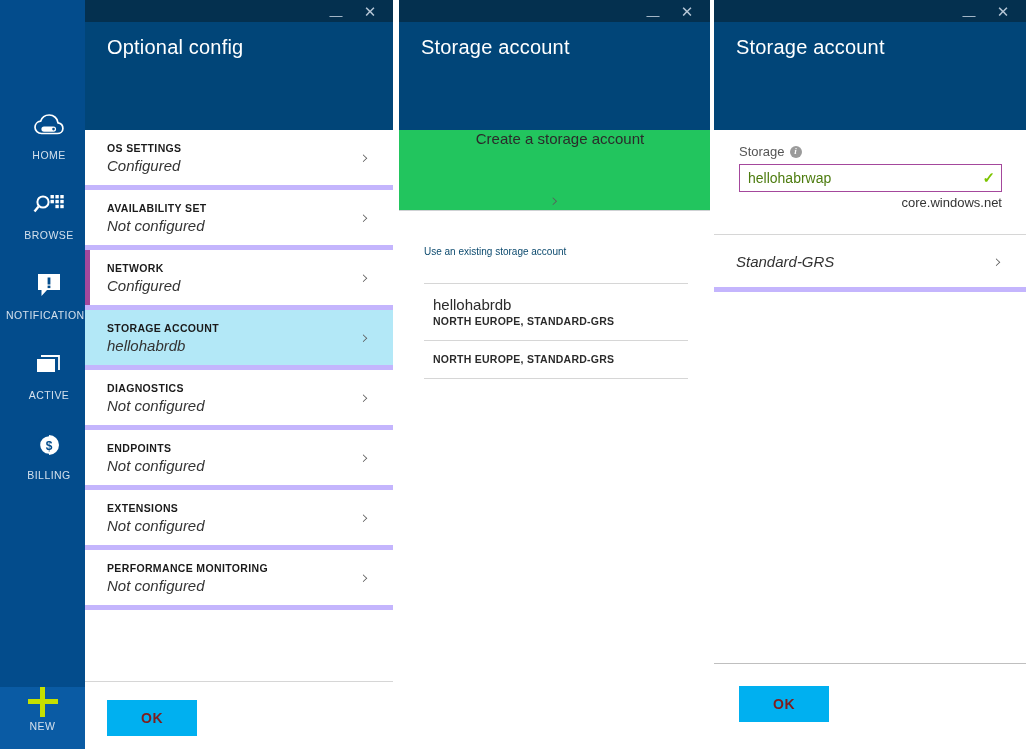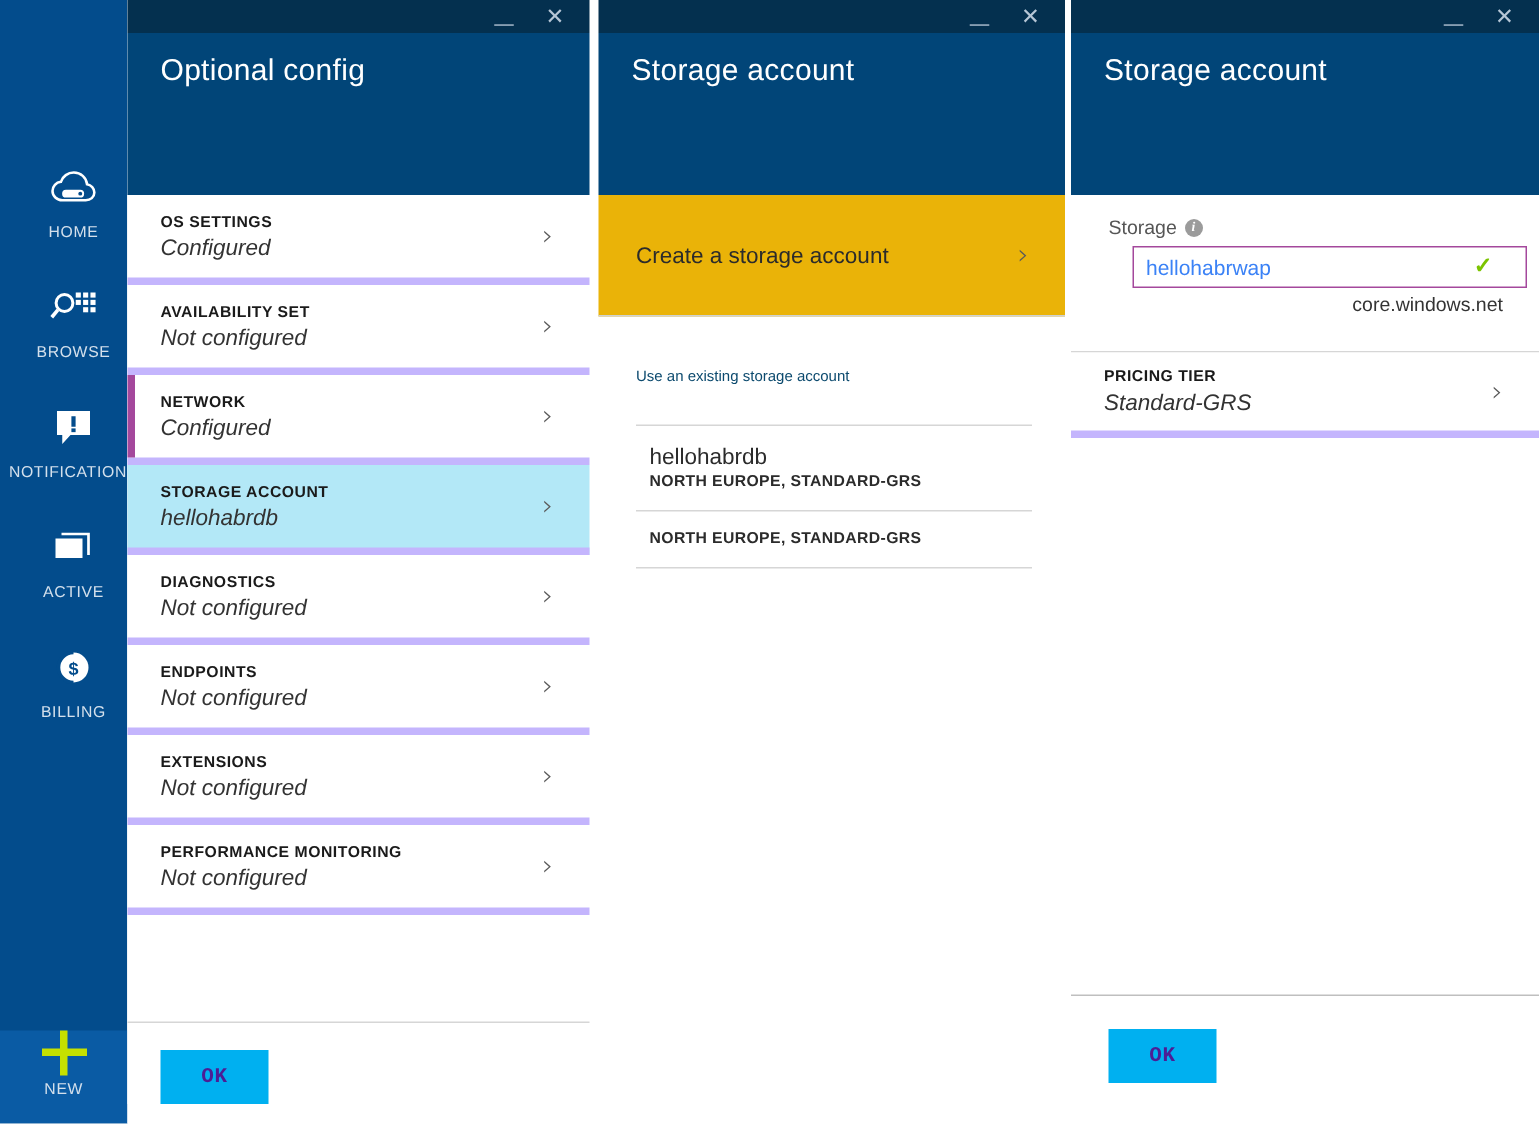--- a/index.html
+++ b/index.html
@@ -87,32 +87,32 @@
 
   
   #blade-optional { left: 85px; width: 311px; height: 749px; border-right: 3px solid #ffffff; }
   #blade-optional .blade-body { height: 641px; }
   #blade-optional .cfg-row { height: 60px; }
   #blade-optional .filler { height: 72px; border-bottom: 1px solid #d6d6d6; background:#fff; }
   .footer-bar {
     padding: 18px 0 0 22px; background: #ffffff;
   }
   .ok-button {
-    width: 72px; height: 36px; background: #00b0f0; color: #4c1d95;
+    width: 90px; height: 36px; background: #00b0f0; color: #7f1d1d;
     font-size: 14px; font-weight: bold; letter-spacing: .4px;
     display: flex; align-items: center; justify-content: center;
-    border: none; cursor: pointer; font-family: Liberation Mono, monospace;
+    border: none; cursor: pointer; font-family: Liberation Sans, sans-serif;
   }
 
   
   #blade-storage-list { left: 399px; width: 311px; height: 749px; }
   #blade-storage-list .blade-body { height: 641px; position: relative; }
   .create-row {
     height: 81px; display: flex; align-items: center; padding: 0 14px 0 25px;
-    background: #eab308; cursor: pointer; border-bottom: 1px solid #cfd2d4;
+    background: #22c55e; cursor: pointer; border-bottom: 1px solid #cfd2d4; flex-direction: column;
   }
   .create-row .create-label { flex: 1; font-size: 15px; color: #2b2b2b; }
   .section-head {
     padding: 35px 0 0 25px; font-size: 10px; color: #0c4a6e;
   }
   .acct-list { margin-top: 26px; padding: 0 22px 0 25px; }
   .acct-item {
     padding: 12px 0 13px 9px; border-top: 1px solid #d6d6d6; cursor: pointer;
   }
   .acct-item:last-child { border-bottom: 1px solid #d6d6d6; }
@@ -133,22 +133,22 @@
   .info-dot {
     display: inline-flex; align-items: center; justify-content: center;
     width: 12px; height: 12px; border-radius: 50%;
     background: #9b9b9b; color: #ffffff; font-size: 9px;
     font-style: italic; font-weight: bold; font-family: "Liberation Serif", serif;
     line-height: 1;
   }
   .text-input-wrap { position: relative; }
   .text-input {
     width: 100%; height: 28px; border: 1px solid #a4489c; background: #ffffff;
-    font-size: 14px; color: #3b82f6; padding: 0 26px 0 8px;
-    font-family: "Liberation Sans", sans-serif; outline: none; margin-left: 16px;
+    font-size: 14px; color: #4d7c0f; padding: 0 26px 0 8px;
+    font-family: "Liberation Sans", sans-serif; outline: none;
   }
   .valid-check {
     position: absolute; right: 7px; top: 4px; color: #7cc400;
     font-size: 15px; font-weight: bold; line-height: 20px;
   }
   .suffix {
     text-align: right; font-size: 13px; color: #333333; margin-top: 3px;
   }
   #blade-storage-create .cfg-row { height: 57px; }
   #blade-storage-create .blade-footer {
@@ -365,21 +365,20 @@
         </div>
         <div class="text-input-wrap">
           <input class="text-input" type="text" value="hellohabrwap" placeholder="Storage account name" style="">
           <span class="valid-check">✓</span>
         </div>
         <div class="suffix">core.windows.net</div>
       </div>
 
       <div class="cfg-row">
         <div class="rowtext">
-          <div class="cfg-cap">PRICING TIER</div>
           <div class="cfg-val">Standard-GRS</div>
         </div>
         <span class="chev">›</span>
       </div>
 
       <div class="blade-footer">
         <button class="ok-button">OK</button>
       </div>
     </div>
   </div>

